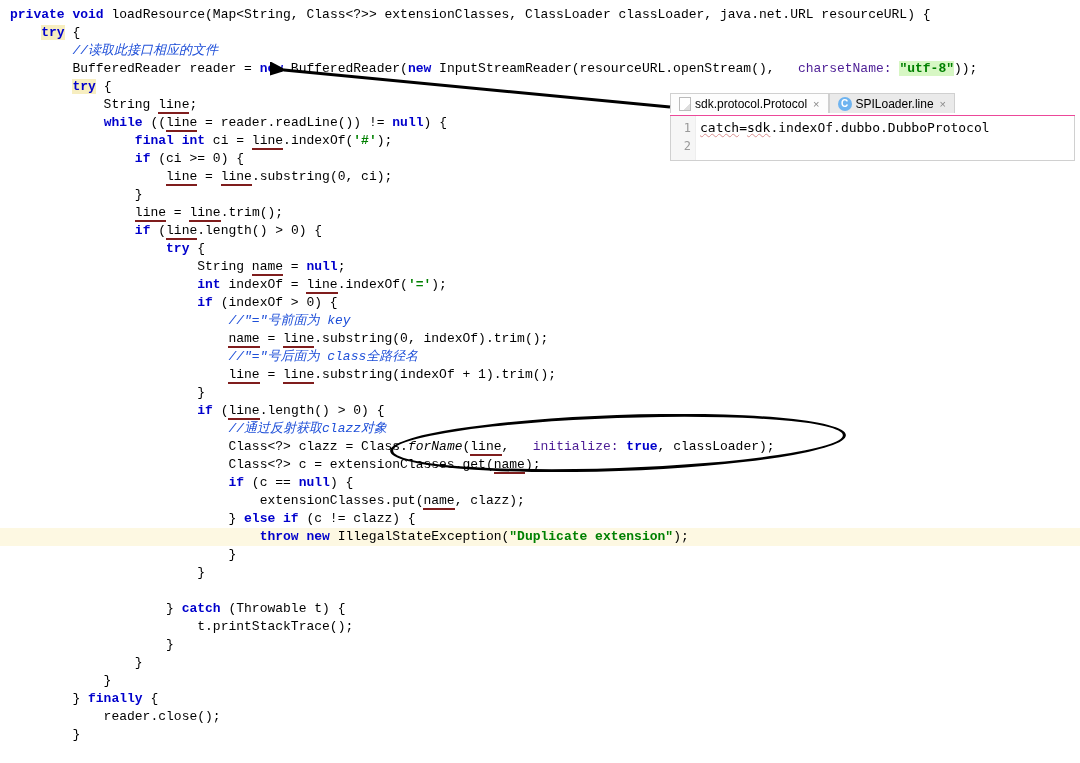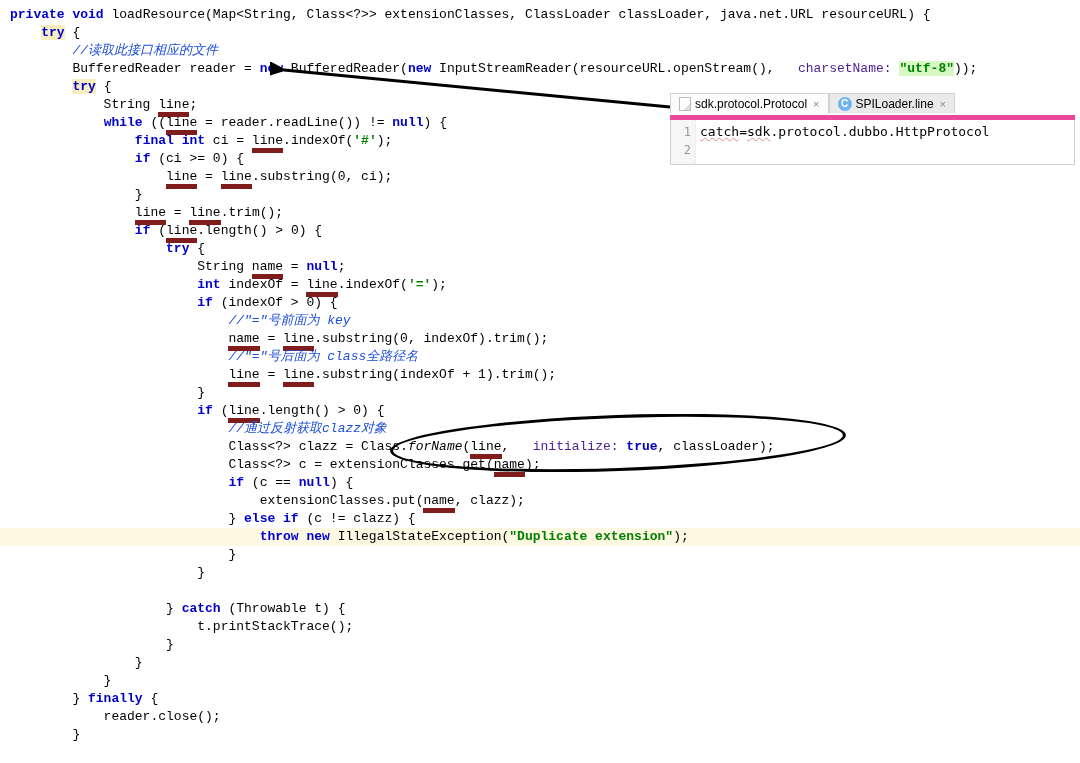--- a/index.html
+++ b/index.html
@@ -13,28 +13,28 @@
     overflow: hidden;
   }
   .canvas { position: relative; width: 1080px; height: 608px; background:#fff; }
   .code { position:absolute; left:10px; top:6px; width:1060px;
           white-space:pre; line-height:18px; tab-size:4; }
   .kw { color:#0000cc; font-weight:bold; }
   .str { color:#008000; font-weight:bold; }
   .comment { color:#1d4ed8; font-style:italic; }
   .hint { color:#4c1d95; }
   .it { font-style: italic; }
-  .underline { border-bottom:5px solid #7f1d1d; }
+  .underline { border-bottom:2px solid #7f1d1d; }
   .hl-yellow { background:#f7eec0; }
   .hl-green { background:#d7f7c4; }
   .hl-stripe { position:absolute; left:0; right:0; background:#fdf8e2; height:18px; z-index:0; }
   .codeLine { display:block; height:18px; }
   .panel { position:absolute; left:670px; top:93px; width:405px; height:80px;
            background:#fff; z-index:5; }
-  .tabs { display:flex; border-bottom:5px solid #ec4899; height:22px; }
+  .tabs { display:flex; border-bottom:1px solid #ec4899; height:22px; }
   .tab { display:flex; align-items:center; gap:4px; padding:2px 8px; border:1px solid #d0d0d0; border-bottom:none;
          background:#eaeaea; font-family: "Segoe UI", sans-serif; font-size:12px; height:20px; box-sizing:border-box; }
   .tab.active { background:#fdfdfd; }
   .icon-file { width:12px; height:14px;
     background: linear-gradient(135deg,#fff 70%, #ddd 70%);
     border:1px solid #bbb; box-sizing:border-box; }
   .icon-j { width:14px; height:14px; border-radius:7px; background:#6fb4f0;
             color:#fff; font-family:sans-serif; font-size:10px; line-height:14px; text-align:center; font-weight:bold; }
   .closeX { color:#888; font-family:sans-serif; font-size:11px; margin-left:2px; }
   .filebody { display:flex; border:1px solid #d0d0d0; border-top:none; height:44px; background:#fff; }
@@ -76,19 +76,19 @@
         <span class="icon-j">C</span>
         <span class="lbl">SPILoader.line</span>
         <span class="closeX">×</span>
       </div>
     </div>
     <div class="filebody">
       <div class="gutter">
           <div>1</div>
           <div>2</div>
         </div>
-      <div class="filelines"><div><span class="wavy">catch</span><span>=</span><span class="wavy">sdk</span><span>.protocol.dubbo.HttpProtocol</span></div></div>
+      <div class="filelines"><div><span class="wavy">catch</span><span>=</span><span class="wavy">sdk</span><span>.indexOf.dubbo.DubboProtocol</span></div></div>
     </div>
   </div>
 
   <div class="ellipse" style="left:390px; top:415px; width:450px; height:50px;"></div>
 
 </div>
 
 </body></html>

